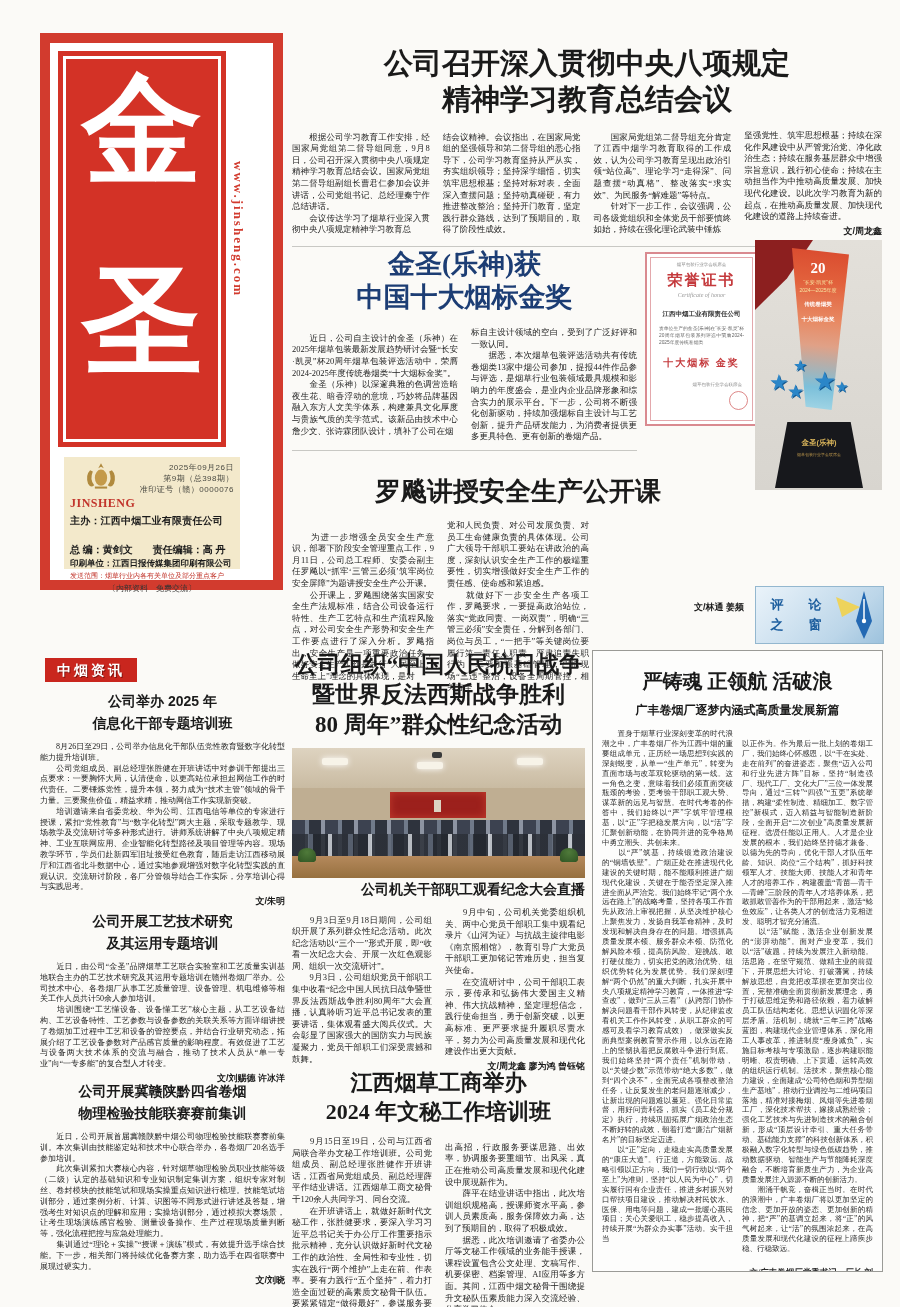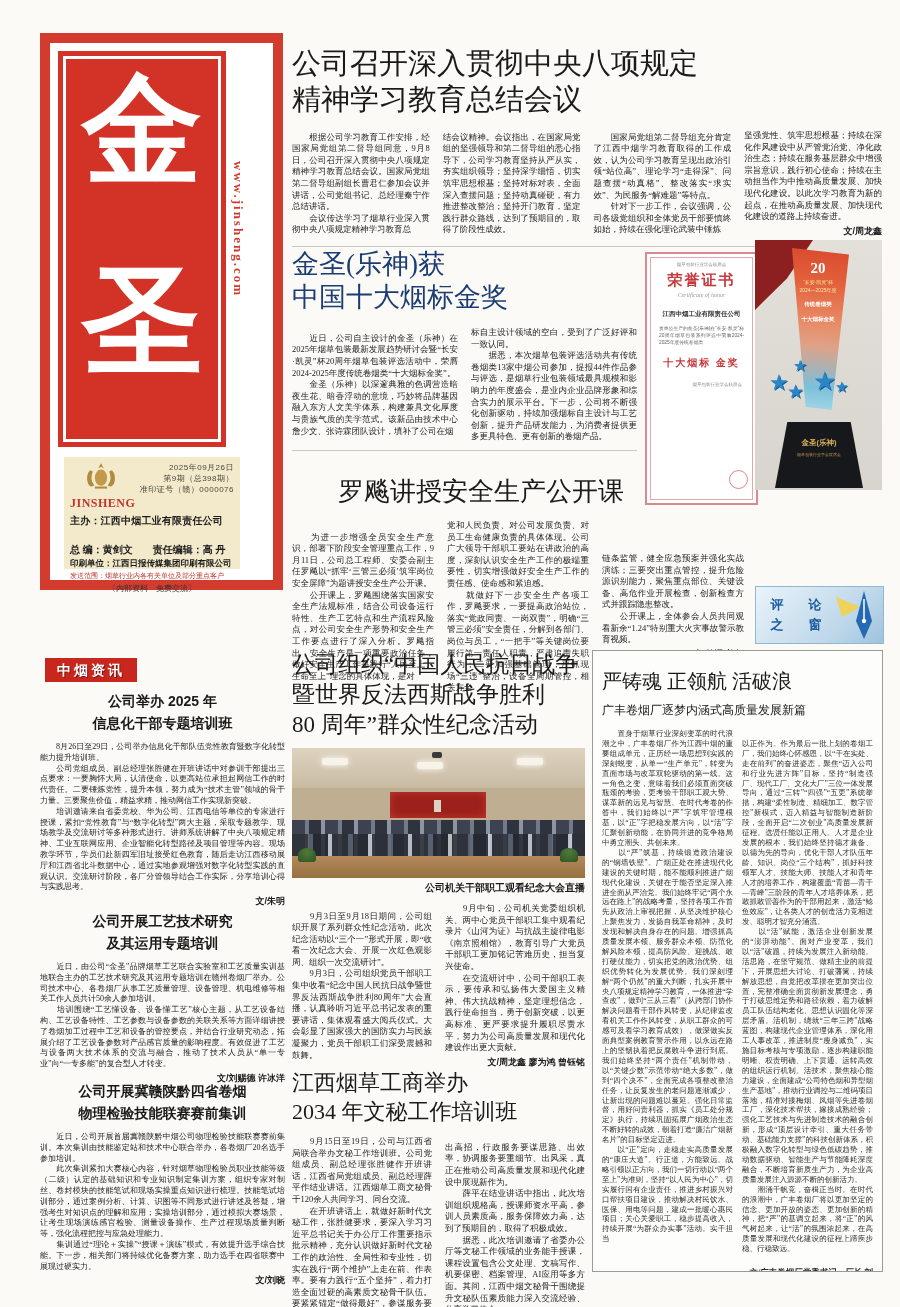--- a/index.html
+++ b/index.html
@@ -24,36 +24,36 @@
   .mast-line1{font-weight:bold;font-size:10px;margin-top:3px;letter-spacing:.2px;}
   .mast-line2{font-weight:bold;font-size:10px;margin-top:15px;}
   .mast-line3{font-weight:bold;font-size:8.5px;margin-top:1px;}
   .mast-line4{color:#c2352c;font-size:7px;margin-top:1px;}
   .mast-line5{text-align:center;font-size:8px;margin-top:2px;color:#333;}
 
   
   .btxt{font-size:8.5px;line-height:11.6px;text-align:justify;white-space:pre-line;
         font-family:"Liberation Serif",serif;color:#222;}
   .byline{text-align:right;font-weight:bold;font-size:9px;margin-top:2px;font-family:"Liberation Sans",sans-serif;}
-  .serif-head{font-family:"Liberation Serif",serif;font-weight:normal;}
+  .serif-head{font-family:"Liberation Serif",serif;font-weight:bold;text-align:center;}
   .sans-head{font-family:"Liberation Sans",sans-serif;font-weight:bold;text-align:center;}
   .cols{display:flex;gap:13px;align-items:center;}
   .col{flex:1;min-width:0;}
   .rule{border:0;border-top:1px solid #c8c8c4;margin:0;}
 
   
   .lead{left:292px;top:45px;width:590px;}
   .lead-title{font-size:29px;line-height:36px;}
   .lead .cols{margin-top:13px;}
 
   
   .award{left:292px;top:248px;width:345px;}
   .award-title{font-size:27px;line-height:33px;color:#1c3d74;}
   .award .cols{margin-top:13px;}
-  .cert{left:645px;top:252px;width:113px;height:253px;background:#fff;border:2px solid #d98a90;
+  .cert{left:645px;top:252px;width:113px;height:174px;background:#fff;border:2px solid #d98a90;
         box-shadow:inset 0 0 0 3px #fff,inset 0 0 0 4px #e3a8ac;padding:8px 12px;box-sizing:border-box;text-align:center;}
   .cert-top{font-size:4.5px;color:#8a8a8a;}
   .cert-title{color:#c4393c;font-family:"Liberation Serif",serif;font-weight:bold;font-size:15px;letter-spacing:2px;margin-top:4px;}
   .cert-sub{font-family:"Liberation Serif",serif;font-style:italic;color:#999;font-size:6px;margin-top:2px;}
   .cert-org{font-size:6.5px;font-weight:bold;margin-top:12px;color:#333;}
   .cert-body{font-size:4.8px;color:#666;margin-top:6px;line-height:7px;text-align:justify;}
   .cert-award{color:#c4393c;font-weight:bold;font-size:10px;letter-spacing:2px;margin-top:10px;font-family:"Liberation Serif",serif;}
   .cert-sign{font-size:4.5px;color:#888;text-align:right;margin-top:12px;padding-right:2px;}
   .cert-seal{position:absolute;right:8px;bottom:14px;width:17px;height:17px;border:1px solid #d56a6a;border-radius:50%;opacity:.8;}
   .trophy-photo{left:755px;top:240px;width:127px;height:250px;background:linear-gradient(180deg,#e3e0da,#d8d5cf);overflow:hidden;}
@@ -95,21 +95,21 @@
   .ph-wall{position:absolute;left:0;top:40px;width:100%;height:32px;background:#bfae92;}
   .ph-screen{position:absolute;left:98px;top:44px;width:96px;height:26px;background:#9c201c;
              box-shadow:inset 0 0 8px #c23b2e;}
   .ph-speaker{position:absolute;left:142px;top:52px;width:7px;height:12px;background:#dcd3c2;}
   .ph-crowd{position:absolute;left:0;top:72px;width:100%;height:36px;
             background:repeating-linear-gradient(90deg,#3c4250 0 13px,#707a8a 13px 17px,#2e333d 17px 29px,#8d94a2 29px 33px);}
   .ph-crowd2{position:absolute;left:0;top:86px;width:100%;height:24px;opacity:.85;
              background:repeating-linear-gradient(90deg,#2c3038 0 16px,#5d6675 16px 21px,#23272e 21px 36px,#cfd3d8 36px 40px);}
   .ph-floor{position:absolute;left:0;top:108px;width:100%;height:22px;background:linear-gradient(#b5895c,#96703f);}
   .ph-plant{position:absolute;width:18px;height:14px;background:radial-gradient(circle at 50% 30%,#4f7a3a,#2f5423);border-radius:50% 50% 20% 20%;}
-  .ph-caption{text-align:right;font-weight:bold;font-size:10px;margin-top:3px;font-family:"Liberation Sans",sans-serif;}
+  .ph-caption{text-align:right;font-weight:bold;font-size:14px;margin-top:3px;font-family:"Liberation Sans",sans-serif;}
   .memorial .cols{margin-top:8px;}
   .secretary{left:292px;top:1068px;width:293px;}
   .sec-title{font-size:22px;line-height:29px;}
   .secretary .cols{margin-top:10px;}
 
   
   .cw-badge{left:755px;top:586px;width:127px;height:56px;border:1px solid #93b7cf;
             background:linear-gradient(135deg,#eaf3fa 0%,#bcd6e9 70%,#9dc2dd 100%);display:flex;align-items:center;}
   .cw-text{width:70px;text-align:center;color:#1d5e9e;font-family:"Liberation Serif",serif;
            font-weight:bold;font-size:13px;line-height:20px;letter-spacing:6px;padding-left:8px;}
@@ -223,22 +223,20 @@
   </div>
 
   <div class="abs safety">
     <div class="serif-head safety-title">罗飚讲授安全生产公开课</div>
     <div class="cols">
       <div class="col btxt">　　为进一步增强全员安全生产意识，部署下阶段安全管理重点工作，9月11日，公司总工程师、安委会副主任罗飚以“抓牢‘三管三必须’筑牢岗位安全屏障”为题讲授安全生产公开课。
 　　公开课上，罗飚围绕落实国家安全生产法规标准，结合公司设备运行特性、生产工艺特点和生产流程风险点，对公司安全生产形势和安全生产工作要点进行了深入分析。罗飚指出，安全生产是一项重要政治任务，做好安全生产工作是践行“人民至上、生命至上”理念的具体体现，是对</div>
       <div class="col btxt">党和人民负责、对公司发展负责、对员工生命健康负责的具体体现。公司广大领导干部职工要站在讲政治的高度，深刻认识安全生产工作的极端重要性，切实增强做好安全生产工作的责任感、使命感和紧迫感。
 　　就做好下一步安全生产各项工作，罗飚要求，一要提高政治站位，落实“党政同责、一岗双责”，明确“三管三必须”安全责任，分解到各部门、岗位与员工，“一把手”等关键岗位要履行第一责任人职责，严肃追责失职行为；二要加强基础管理，严抓现场“三违”整治，设备全周期管控，相关方全</div>
       <div class="col">
-        <div class="btxt">链条监管，健全应急预案并强化实战演练；三要突出重点管控，提升危险源识别能力，聚焦重点部位、关键设备、高危作业开展检查，创新检查方式并跟踪隐患整改。
-　　公开课上，全体参会人员共同观看新余“1.24”特别重大火灾事故警示教育视频。</div>
         <div class="byline">文/林通 姜频</div>
       </div>
     </div>
   </div>
 
   <div class="abs cn-badge">中烟资讯</div>
 
   <div class="abs side-art" style="top:690px;">
     <div class="sans-head side-title">公司举办 2025 年</div>
     <div class="sans-head side-title">信息化干部专题培训班</div>
@@ -291,21 +289,21 @@
       <div class="col">
         <div class="btxt">　　9月中旬，公司机关党委组织机关、两中心党员干部职工集中观看纪录片《山河为证》与抗战主旋律电影《南京照相馆》，教育引导广大党员干部职工更加铭记苦难历史，担当复兴使命。
 　　在交流研讨中，公司干部职工表示，要传承和弘扬伟大爱国主义精神、伟大抗战精神，坚定理想信念，践行使命担当，勇于创新突破，以更高标准、更严要求提升履职尽责水平，努力为公司高质量发展和现代化建设作出更大贡献。</div>
         <div class="byline">文/周龙鑫 廖为鸿 曾钰铭</div>
       </div>
     </div>
   </div>
 
   <div class="abs secretary">
     <div class="serif-head sec-title">江西烟草工商举办</div>
-    <div class="serif-head sec-title">2034 年文秘工作培训班</div>
+    <div class="serif-head sec-title">2024 年文秘工作培训班</div>
     <div class="cols">
       <div class="col btxt">　　9月15日至19日，公司与江西省局联合举办文秘工作培训班。公司党组成员、副总经理张胜健作开班讲话，江西省局党组成员、副总经理薛平作结业讲话。江西烟草工商文秘骨干120余人共同学习、同台交流。
 　　在开班讲话上，就做好新时代文秘工作，张胜健要求，要深入学习习近平总书记关于办公厅工作重要指示批示精神，充分认识做好新时代文秘工作的政治性、全局性和专业性，切实在践行“两个维护”上走在前、作表率。要有力践行“五个坚持”，着力打造全面过硬的高素质文秘骨干队伍。要紧紧锚定“做得最好”，参谋服务要当高参、</div>
       <div class="col">
         <div class="btxt">出高招，行政服务要谋思路、出效率，协调服务要重细节、出风采，真正在推动公司高质量发展和现代化建设中展现新作为。
 　　薛平在结业讲话中指出，此次培训组织规格高，授课师资水平高，参训人员素质高，服务保障效力高，达到了预期目的，取得了积极成效。
 　　据悉，此次培训邀请了省委办公厅等文秘工作领域的业务能手授课，课程设置包含公文处理、文稿写作、机要保密、档案管理、AI应用等多方面。其间，江西中烟文秘骨干围绕提升文秘队伍素质能力深入交流经验、分享学习体会。</div>
 
       </div>
     </div>

